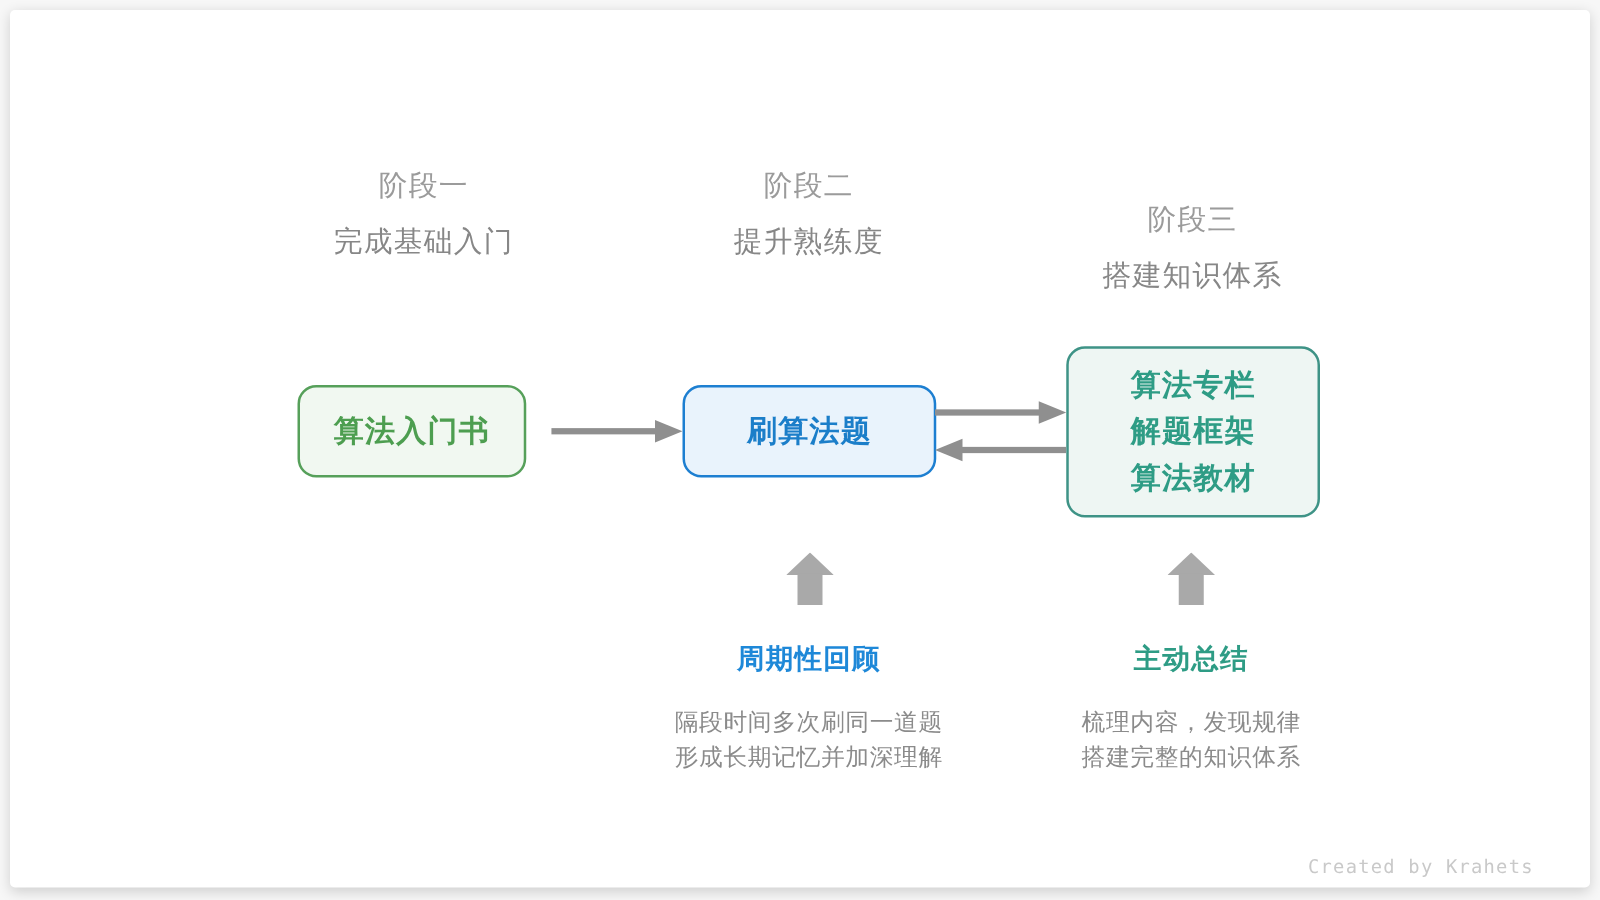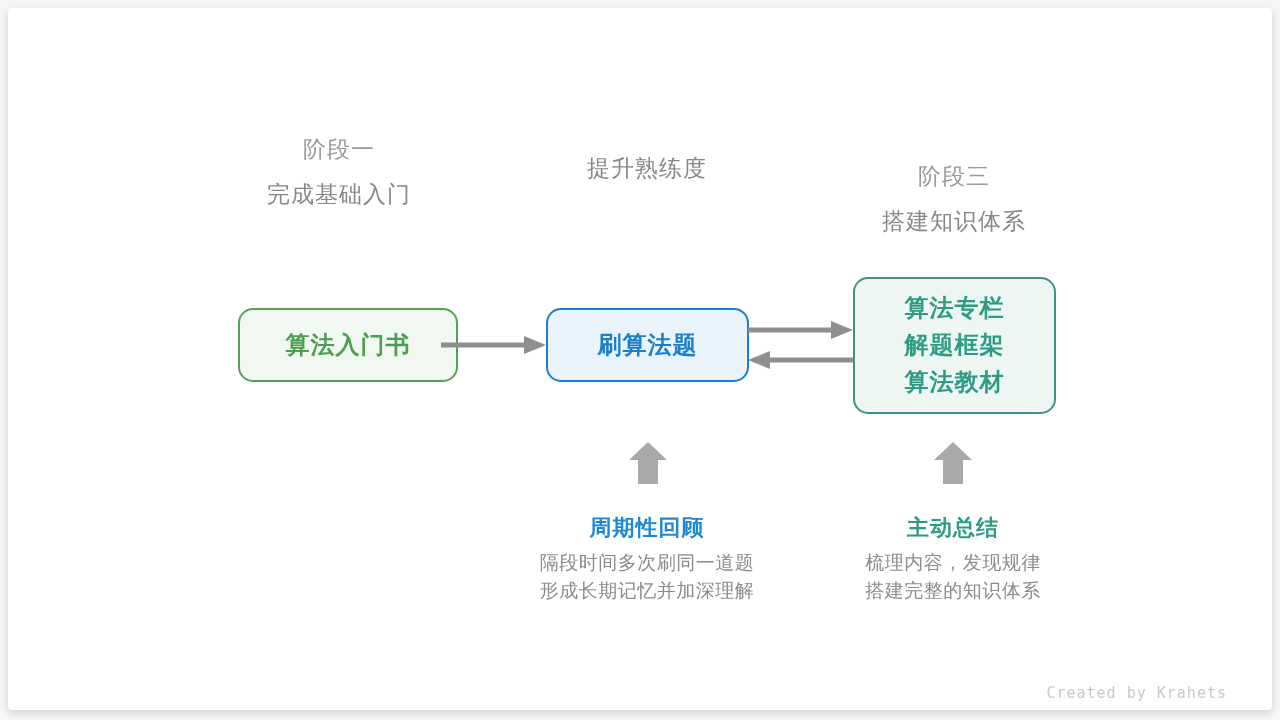--- a/index.html
+++ b/index.html
@@ -29,21 +29,21 @@
   #stage-2 { left: 509px; top: 128px; }
   #stage-3 { left: 816px; top: 128px; margin-top: 27px; }
 
   
   .node {
     position: absolute; border-radius: 15px; border: 2.5px solid;
     display: flex; flex-direction: column; align-items: center; justify-content: center;
     font-weight: bold; font-size: 24px; letter-spacing: 1px;
   }
   #node-intro-book {
-    left: 230px; top: 300px; width: 220px; height: 74px;
+    left: 230px; top: 300px; width: 183px; height: 74px;
     border-color: #56a05a; background: #f1f8f1; color: #4d9e50;
   }
   #node-practice {
     left: 538px; top: 300px; width: 203px; height: 74px;
     border-color: #1d7fd1; background: #e9f3fc; color: #1b7ec9;
   }
   #node-knowledge {
     left: 845px; top: 269px; width: 203px; height: 137px;
     border-color: #3e9386; background: #eef6f3; color: #2e9c85;
   }
@@ -61,21 +61,21 @@
   
   .annotation { position: absolute; width: 340px; text-align: center; }
   #annotation-review { left: 469px; top: 507px; }
   #annotation-summary { left: 775px; top: 507px; }
   .annotation .annotation-title {
     font-size: 22px; font-weight: bold; letter-spacing: 1px; line-height: 26px;
   }
   #annotation-review .annotation-title { color: #1e88d8; }
   #annotation-summary .annotation-title { color: #2e9c85; }
   .annotation .annotation-desc {
-    margin-top: 8px; font-size: 19px; color: #8b8b8b; line-height: 27.5px;
+    margin-top: 24px; font-size: 19px; color: #8b8b8b; line-height: 27.5px;
     letter-spacing: 0.5px;
   }
 
   
   .credit {
     position: absolute; right: 45px; top: 676px;
     font-family: "DejaVu Sans Mono", "Liberation Mono", monospace;
     font-size: 15px; color: #c9c9c9; letter-spacing: 1px;
   }
 </style>
@@ -83,20 +83,21 @@
 <body>
 
 <div class="stage-canvas">
   <div class="card">
 
     <div class="stage-header" id="stage-1">
       <div class="stage-label">阶段一</div>
       <div class="stage-subtitle">完成基础入门</div>
     </div>
     <div class="stage-header" id="stage-2">
+      <div class="stage-label">阶段二</div>
       <div class="stage-subtitle">提升熟练度</div>
     </div>
     <div class="stage-header" id="stage-3">
       <div class="stage-label">阶段三</div>
       <div class="stage-subtitle">搭建知识体系</div>
     </div>
 
     <div class="node" id="node-intro-book">
       <span class="node-line">算法入门书</span>
     </div>

